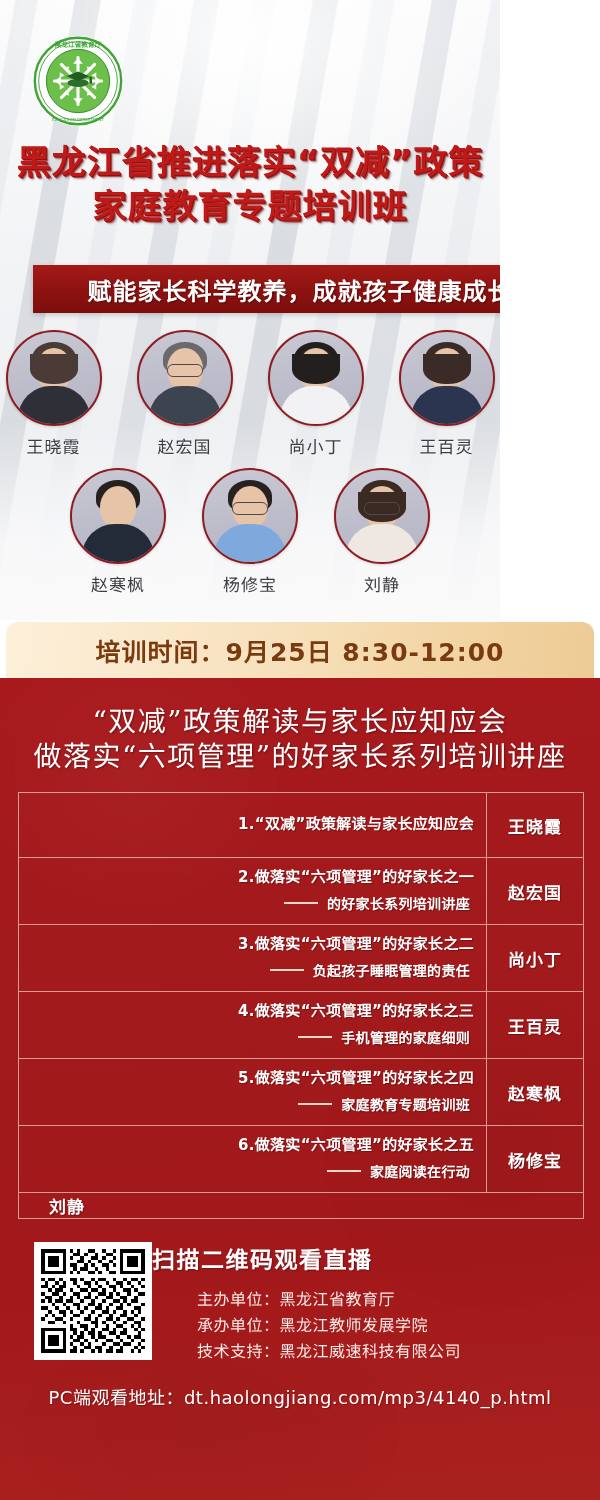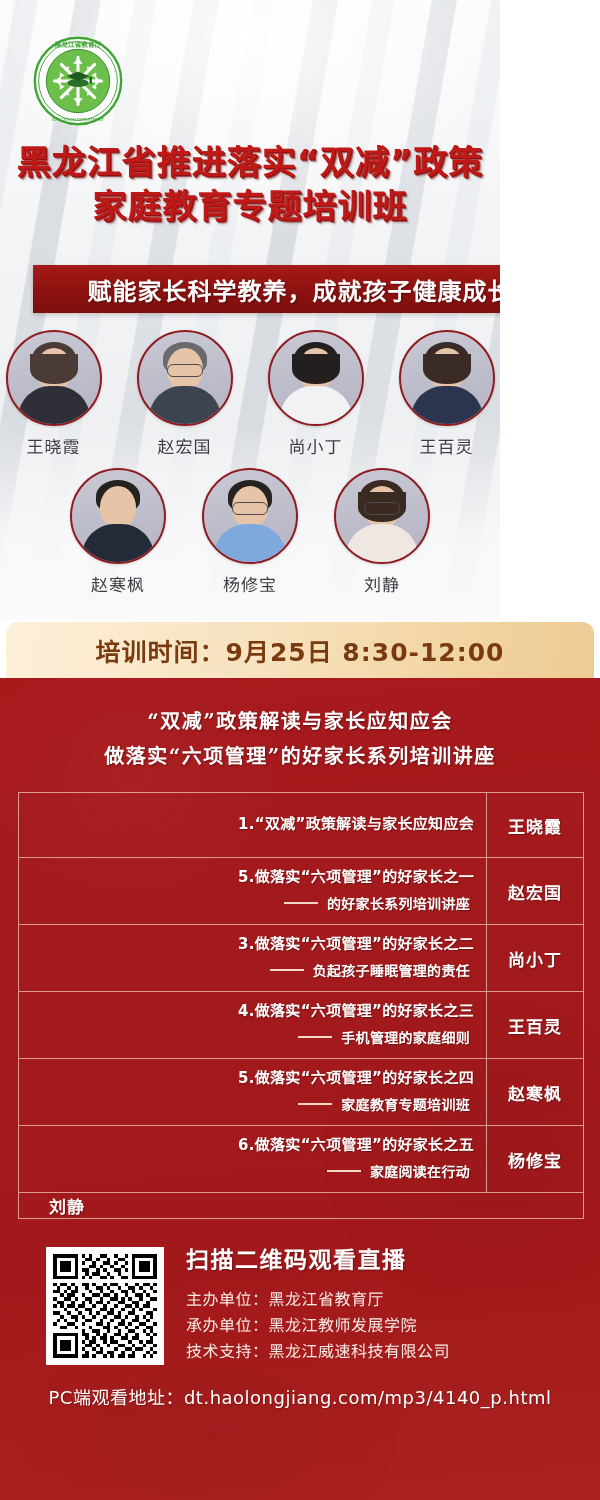--- a/index.html
+++ b/index.html
@@ -140,21 +140,21 @@
       radial-gradient(ellipse 40% 28% at 22% 12%, rgba(255,255,255,.18), rgba(255,255,255,0) 70%),
       radial-gradient(ellipse 45% 30% at 82% 58%, rgba(0,0,0,.25), rgba(0,0,0,0) 70%),
       radial-gradient(ellipse 50% 22% at 35% 92%, rgba(0,0,0,.2), rgba(0,0,0,0) 72%);
   }
 
   .section-title{
     position:relative;padding-top:26px;text-align:center;
     font-family:"DejaVu Serif","Liberation Serif",serif;
   }
   .section-title .stl{
-    display:block;color:#ffffff;font-size:20px;line-height:35px;font-weight:700;letter-spacing:1.5px;
+    display:block;color:#ffffff;font-size:28px;line-height:35px;font-weight:400;letter-spacing:1.5px;
     text-shadow:1px 1px 2px rgba(0,0,0,.35);
   }
 
   
   .schedule{
     position:relative;margin:18px 18px 0 18px;
     border:1px solid rgba(255,235,220,.62);
     border-collapse:collapse;width:564px;
   }
   .schedule .srow{
@@ -185,36 +185,37 @@
     font-family:"DejaVu Sans","Liberation Sans",sans-serif;
     text-shadow:1px 1px 1px rgba(0,0,0,.3);
     display:flex;align-items:center;gap:9px;
   }
   .subtopic .dash{
     display:inline-block;width:34px;height:2px;background:#f3d7c8;flex:none;
   }
 
   
   .qr-block{
-    position:relative;margin-top:18px;padding:0 0 0 46px;
-    display:flex;align-items:flex-end;gap:22px;
+    position:relative;margin-top:18px;padding:0 0 0 34px;
+    display:flex;align-items:center;
   }
   .qr{
     width:118px;height:118px;background:#fff;padding:7px;box-sizing:border-box;flex:none;
   }
   .qr svg{display:block;width:104px;height:104px;}
   .qr-text{padding-top:4px;}
   .qr-title{
     color:#ffffff;font-size:23px;font-weight:700;letter-spacing:1.5px;margin-bottom:12px;
     font-family:"DejaVu Sans","Liberation Sans",sans-serif;
     text-shadow:1px 1px 2px rgba(0,0,0,.3);
   }
   .org-line{
     color:#f7e9e4;font-size:16px;line-height:26px;letter-spacing:.5px;
     font-family:"DejaVu Sans","Liberation Sans",sans-serif;
+    margin-left:45px;
   }
   .pc-line{
     position:relative;margin-top:18px;text-align:center;
     color:#ffffff;font-size:18px;letter-spacing:.5px;
     font-family:"DejaVu Sans","Liberation Sans",sans-serif;
     text-shadow:1px 1px 1px rgba(0,0,0,.25);
   }
 </style>
 </head>
 <body>
@@ -362,21 +363,21 @@
 
       <div class="srow">
         <div class="scell-main">
           <div class="topic">1.“双减”政策解读与家长应知应会</div>
         </div>
         <div class="scell-name">王晓霞</div>
       </div>
 
       <div class="srow">
         <div class="scell-main">
-          <div class="topic">5.做落实“六项管理”的好家长之一</div>
+          <div class="topic">2.做落实“六项管理”的好家长之一</div>
           <div class="subtopic">
             <span class="dash"></span>
             <span>的好家长系列培训讲座</span>
           </div>
         </div>
         <div class="scell-name">赵宏国</div>
       </div>
 
       <div class="srow">
         <div class="scell-main">

